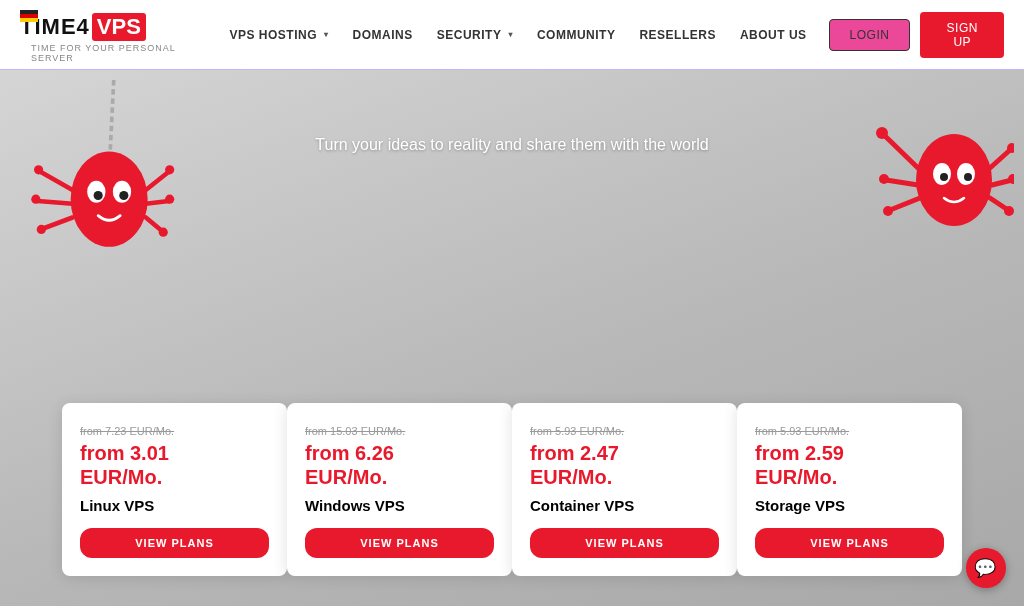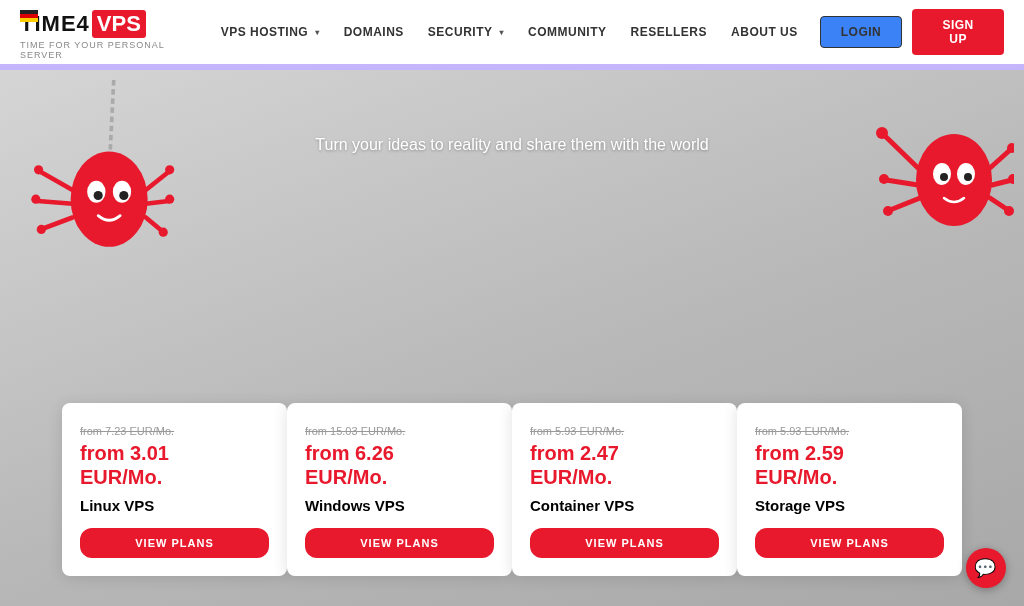--- a/index.html
+++ b/index.html
@@ -5,21 +5,21 @@
     * { margin: 0; padding: 0; box-sizing: border-box; }
     body { font-family: Arial, sans-serif; width: 1024px; height: 606px; overflow: hidden; background: #fff; }
 
     
     .header {
       display: flex;
       align-items: center;
       padding: 0 20px;
       height: 70px;
       background: #fff;
-      border-bottom: 6px solid #c4b5fd;
+      border-bottom: 1px solid #c4b5fd;
       position: relative;
       z-index: 10;
     }
     .logo-area {
       display: flex;
       flex-direction: column;
       margin-right: auto;
       min-width: 160px;
     }
     .logo-text {
@@ -40,20 +40,21 @@
       font-weight: 900;
       padding: 1px 5px;
       border-radius: 3px;
     }
     .logo-subtitle {
       font-size: 9px;
       color: #888;
       letter-spacing: 1px;
       margin-top: 2px;
       text-transform: uppercase;
+      margin-left: 11px;
     }
     .flag-icon {
       width: 18px;
       height: 12px;
       position: absolute;
       top: 10px;
       left: 20px;
     }
     .nav {
       display: flex;
@@ -74,37 +75,37 @@
       display: flex;
       align-items: center;
       gap: 7px;
     }
     .chevron {
       font-size: 8px;
       color: #555;
     }
     .btn-login {
       border: 1.5px solid #333;
-      background: #3b82f6;
+      background: #ec4899;
       color: #333;
       padding: 8px 20px;
       font-size: 12px;
-      font-weight: 700;
+      font-weight: 400;
       border-radius: 4px;
       cursor: pointer;
       margin-left: 8px;
       letter-spacing: 0.5px;
     }
     .btn-signup {
       background: #e8192c;
       color: #fff;
       border: none;
       padding: 9px 20px;
       font-size: 12px;
-      font-weight: 700;
+      font-weight: 400;
       border-radius: 4px;
       cursor: pointer;
       margin-left: 6px;
       letter-spacing: 0.5px;
     }
 
     
     .hero {
       position: relative;
       height: 536px;

